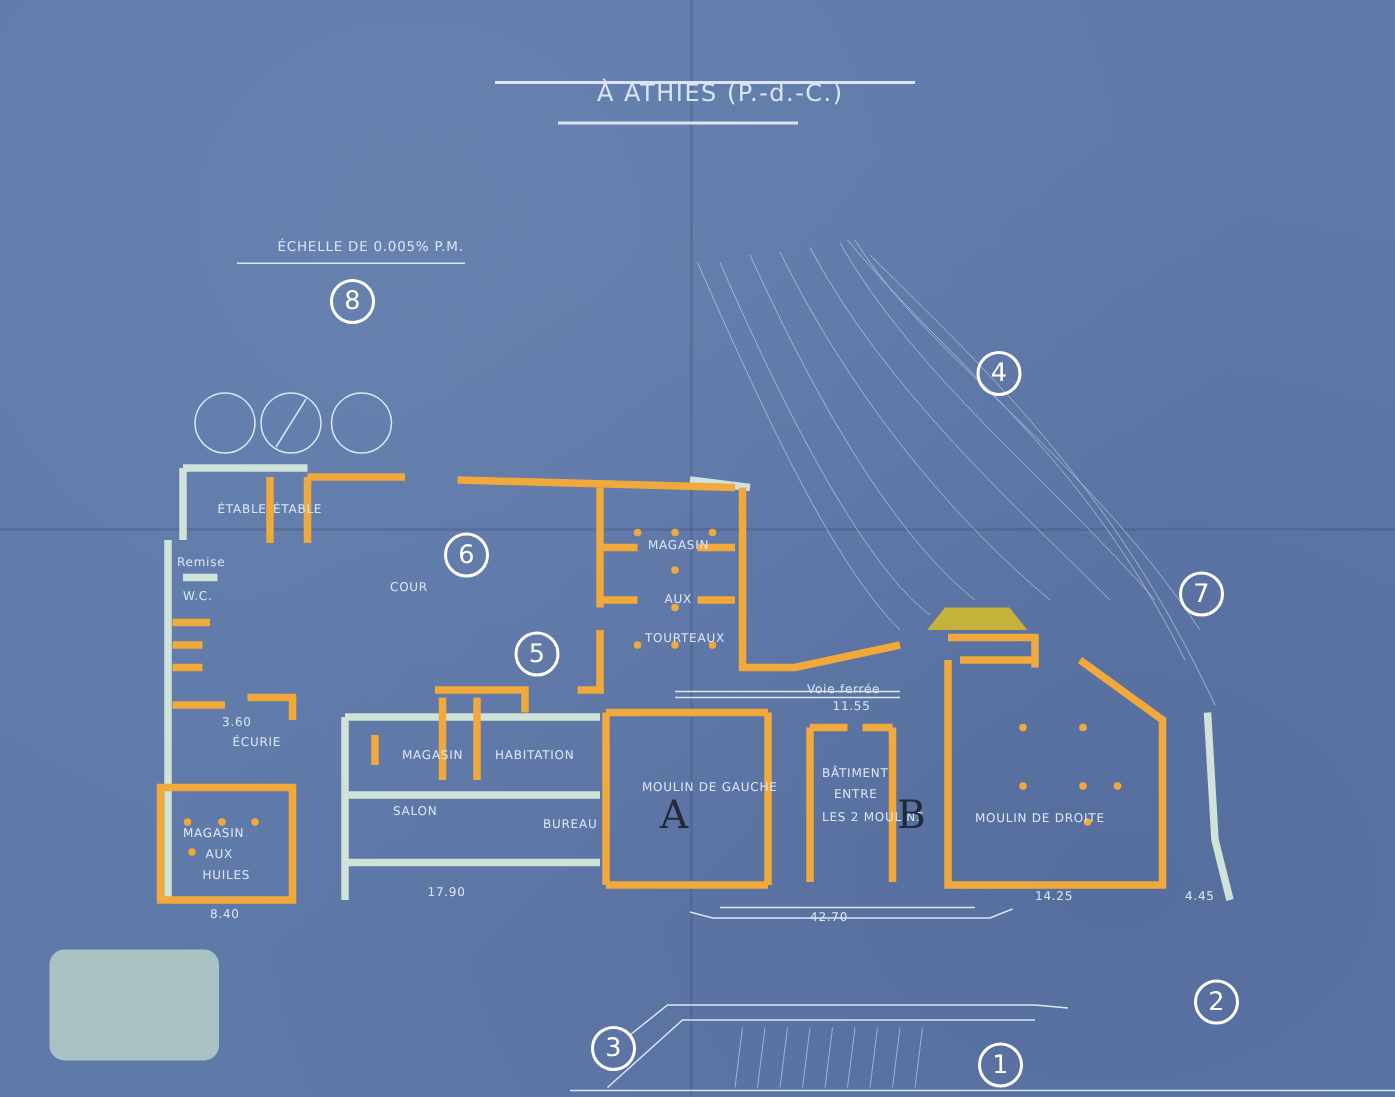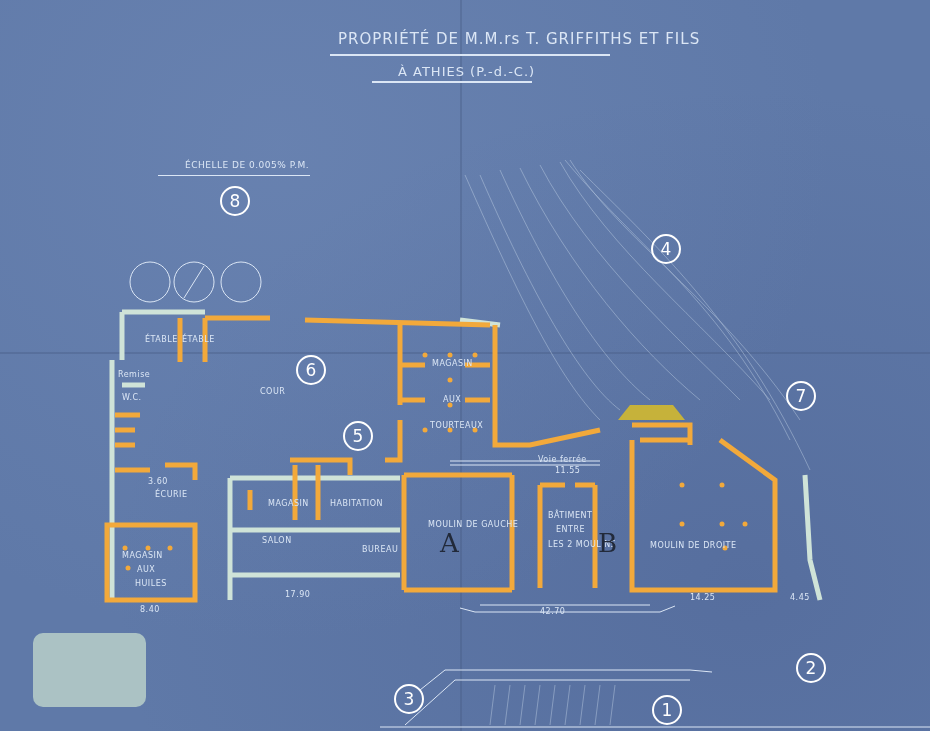--- a/index.html
+++ b/index.html
@@ -16,21 +16,21 @@
       radial-gradient(ellipse at 80% 80%, rgba(70,90,140,0.35), transparent 60%),
       #5f79a8;
   }
   .fold-v { position:absolute; left:460px; top:0; width:2px; height:731px; background:rgba(70,90,130,0.35); }
   .fold-h { position:absolute; left:0; top:352px; width:930px; height:2px; background:rgba(70,90,130,0.35); }
   .title {
     position:absolute; color:#dbe6f5; letter-spacing:1px;
     font-family: "DejaVu Sans", sans-serif; white-space:nowrap;
   }
   .t1 { left:338px; top:30px; font-size:15px; }
-  .t2 { left:398px; top:64px; font-size:13px; }
+  .t2 { left:398px; top:52px; font-size:16px; }
   .uline { position:absolute; height:1.5px; background:#dbe6f5; }
   .scale { position:absolute; left:165px; top:160px; font-size:9px; color:#dbe6f5; letter-spacing:0.5px;padding-left:20px; }
   .stamp {
     position:absolute; left:33px; top:633px; width:113px; height:74px;
     border-radius:10px; background:#b9cfc9; opacity:0.85;
   }
   .marker {
     position:absolute; width:26px; height:26px; border:2px solid #ffffff; border-radius:50%;
     color:#ffffff; font-size:17px; line-height:26px; text-align:center; box-sizing:content-box;
     font-family: "DejaVu Sans", sans-serif;
@@ -40,21 +40,20 @@
   .lbl { fill:#dbe6f5; font-family:"DejaVu Sans", sans-serif; font-size:8px; letter-spacing:0.5px; }
   .big { fill:#222a3a; font-family:"DejaVu Serif", serif; font-size:26px; }
 </style>
 </head>
 <body>
 
 <div id="sheet">
   <div class="fold-v"></div>
   <div class="fold-h"></div>
 
-  <div class="title t1">PROPRIÉTÉ DE M.M.rs T. GRIFFITHS ET FILS</div>
   <div class="uline" style="left:330px;top:54px;width:280px;"></div>
   <div class="title t2">À ATHIES (P.-d.-C.)</div>
   <div class="uline" style="left:372px;top:81px;width:160px;"></div>
 
   <div class="scale">ÉCHELLE DE 0.005% P.M.</div>
   <div class="uline" style="left:158px;top:175px;width:152px;height:1px;"></div>
 
   <svg id="plan" width="930" height="731" viewBox="0 0 930 731">
 
     <g stroke="#c8d6ea" stroke-width="0.6" fill="none" opacity="0.7">

